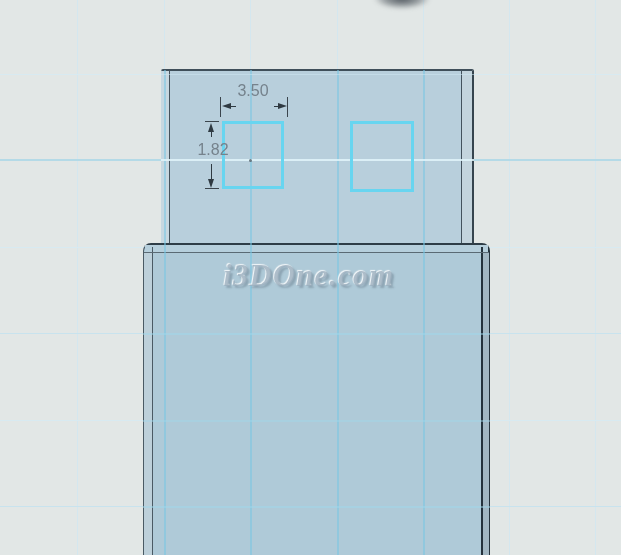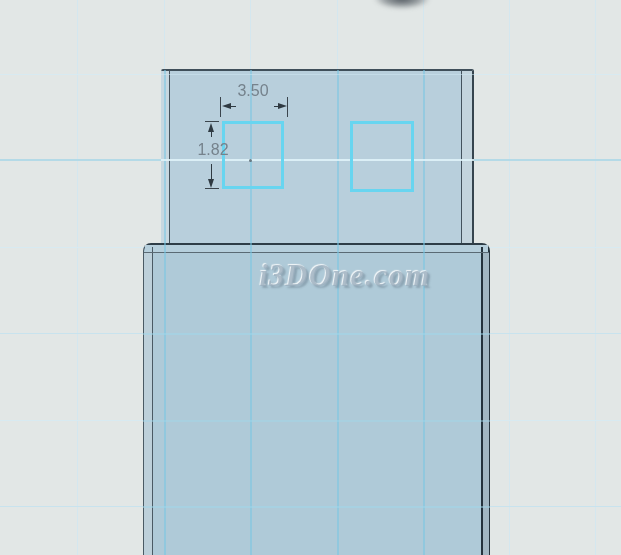--- a/index.html
+++ b/index.html
@@ -48,21 +48,20 @@
     left:0;top:0;width:621px;height:555px;pointer-events:none;
     clip-path:polygon(161px 70px,474px 70px,474px 244px,490px 244px,490px 555px,143px 555px,143px 244px,161px 244px);
   }
   
   #watermark{
     left:309px;top:276px;transform:translate(-50%,-50%);
     font-family:"Liberation Serif", serif;font-style:italic;font-weight:bold;
     font-size:31px;letter-spacing:1px;white-space:nowrap;
     color:rgba(154,173,188,0.78);
     text-shadow:-1px -1px 1px rgba(255,255,255,0.85), 2px 2px 2px rgba(100,120,136,0.45);
-    margin-left:36px;
   }
   
   .sketch-square{box-sizing:border-box;border:3px solid #68D5F0;background:transparent;}
   #square-1{left:222px;top:121px;width:62px;height:68px;}
   #square-2{left:350px;top:121px;width:64px;height:71px;}
   
   .dim-text{color:#75828C;font-size:16px;line-height:1;transform:translate(-50%,-50%);white-space:nowrap;}
   .dim-seg{background:#2F3A42;}
   .tick-v{width:1px;height:20px;background:#3B454D;}
   .tick-h{width:14px;height:1px;background:#3B454D;}

